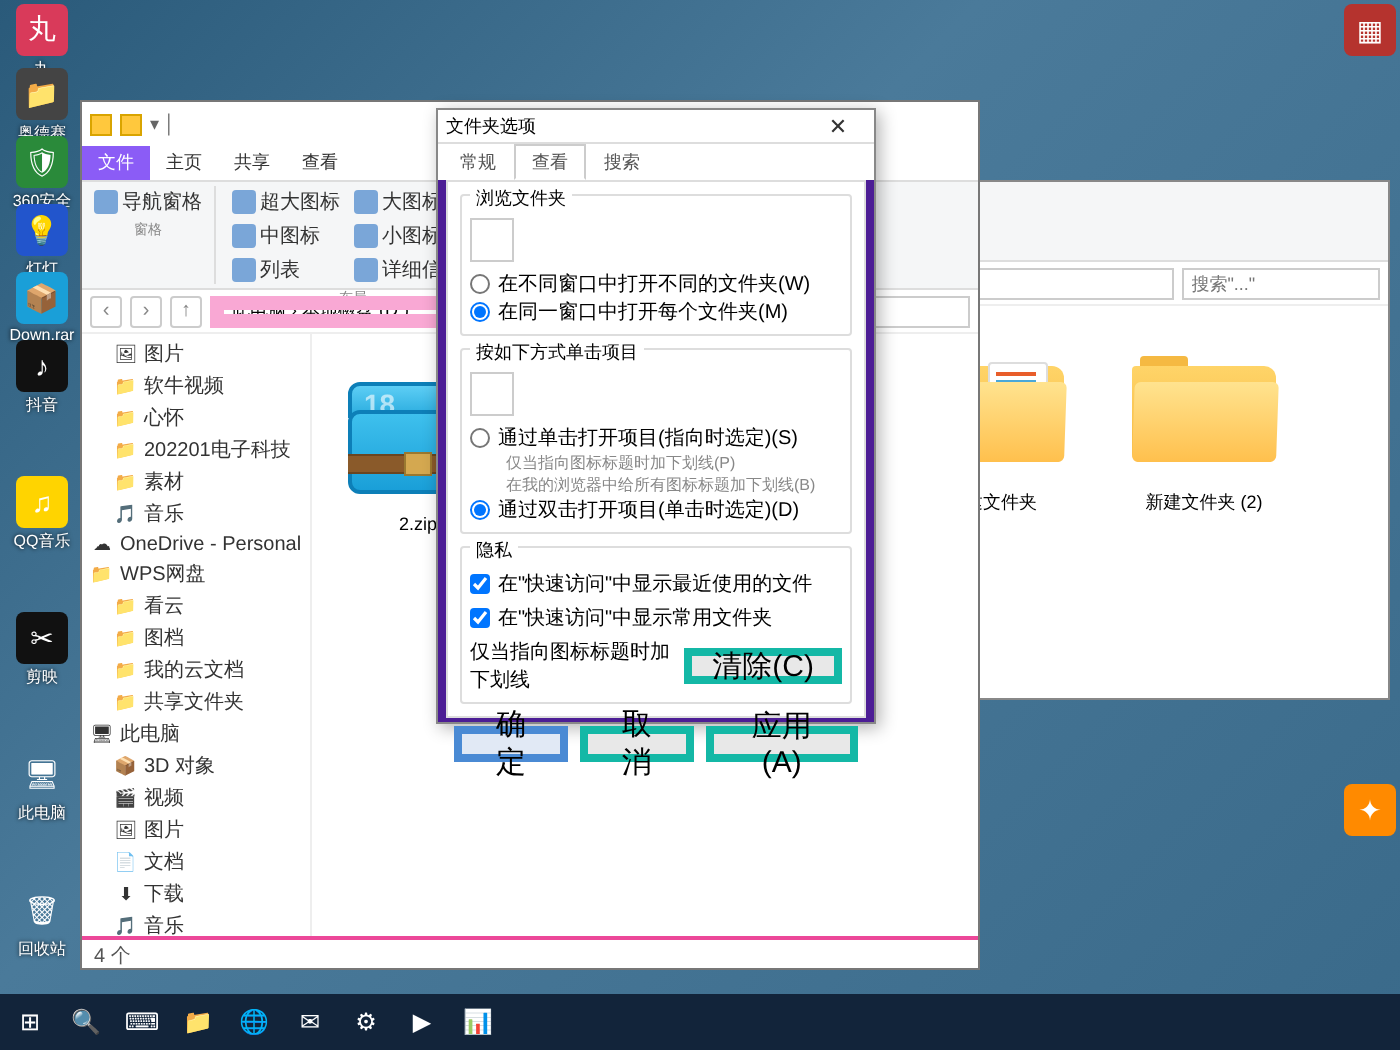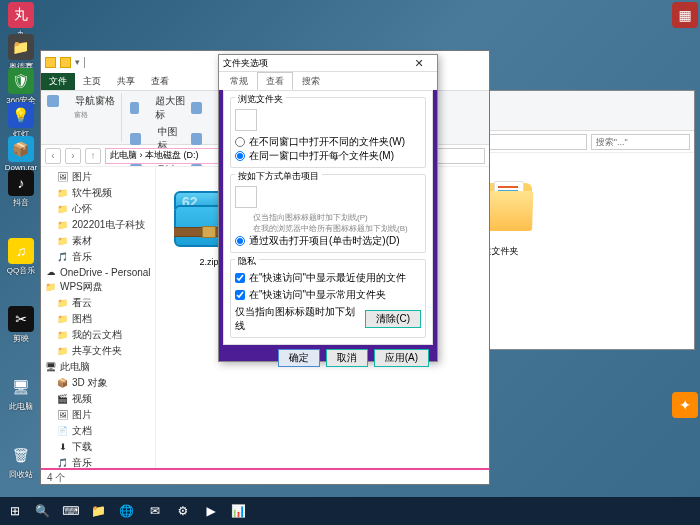--- a/index.html
+++ b/index.html
@@ -6,29 +6,29 @@
 body{width:700px;height:525px;overflow:hidden;position:relative;background:linear-gradient(135deg,#2a5a7a 0%,#4a7a9a 40%,#3a6a8a 100%)}
 .desktop{position:absolute;inset:0}
 .di{position:absolute;width:34px;text-align:center;color:#fff;display:flex;flex-direction:column;align-items:center;gap:1px}
 .di .ic{width:26px;height:26px;border-radius:4px;display:flex;align-items:center;justify-content:center;font-size:14px}
 .di span{font-size:8px;text-shadow:0 0 2px #000}
 .ew{position:absolute;left:40px;top:50px;width:450px;height:435px;background:#fff;border:1px solid #777;display:flex;flex-direction:column}
 .ew-title{height:22px;background:#fff;display:flex;align-items:center;padding:0 4px;gap:4px}
 .ew-title .sq{width:11px;height:11px;background:#ffc83d;border:1px solid #d9a400}
 .ew-tabs{height:18px;display:flex;background:#fff;border-bottom:1px solid #ddd}
 .ew-tab{padding:2px 8px;font-size:9px;color:#333}
-.ew-tab.active{background:#14532d;color:#fff}
+.ew-tab.active{background:#8b5cf6;color:#fff}
 .ribbon{height:54px;background:#f5f6f7;border-bottom:1px solid #ddd;display:flex;padding:2px 4px;gap:6px}
 .rgrp{display:flex;flex-direction:column;gap:1px;border-right:1px solid #ddd;padding-right:4px}
-.rbtn{display:flex;align-items:center;gap:16px;font-size:8px;color:#333;padding:1px 2px}
+.rbtn{display:flex;align-items:center;gap:2px;font-size:8px;color:#333;padding:1px 2px}
 .rbtn .ric{width:12px;height:12px;background:#7aa6d8;border-radius:2px}
 .rlbl{font-size:7px;color:#888;text-align:center}
 .addr{height:22px;display:flex;align-items:center;padding:0 4px;gap:4px;border-bottom:1px solid #eee}
 .addr .nav{width:16px;height:16px;border:1px solid #ccc;border-radius:2px;display:flex;align-items:center;justify-content:center;color:#888}
-.addr input{flex:1;height:16px;border:1px solid #f9a8d4;padding:0 4px;font-size:9px}
+.addr input{flex:1;height:16px;border:7px solid #f9a8d4;padding:0 4px;font-size:9px}
 .addr .search{width:100px;height:16px;border:1px solid #ccc;padding:0 4px;font-size:9px;color:#888}
 .ew-body{flex:1;display:flex;overflow:hidden}
 .tree{width:115px;background:#fff;border-right:1px solid #eee;overflow-y:auto;padding:2px}
 .tn{display:flex;align-items:center;gap:3px;padding:1px 2px;font-size:9px;color:#333;white-space:nowrap}
 .tn .tic{width:12px;height:12px;display:flex;align-items:center;justify-content:center;font-size:9px}
 .tn.ind1{padding-left:14px}
 .content{flex:1;background:#fff;padding:8px;display:flex;flex-wrap:wrap;gap:18px;align-content:flex-start}
 .item{width:90px;display:flex;flex-direction:column;align-items:center;gap:2px}
 .item .thumb{width:80px;height:80px;display:flex;align-items:center;justify-content:center}
 .item span{font-size:9px;text-align:center}
@@ -55,21 +55,21 @@
 .row{display:flex;align-items:center;gap:4px;font-size:9px}
 .row select{flex:1;height:16px;border:1px solid #ccc;font-size:9px}
 .grp{border:1px solid #ddd;border-radius:2px;padding:4px}
 .grp-t{font-size:9px;position:relative;top:-9px;background:#fff;padding:0 3px;display:inline-block}
 .grp-c{margin-top:-6px;display:flex;flex-direction:column;gap:3px}
 .radio{display:flex;align-items:center;gap:4px;font-size:8px}
 .radio input{width:10px;height:10px}
 .sub{padding-left:18px;font-size:8px;color:#888}
 .chk{display:flex;align-items:center;gap:4px;font-size:8px}
 .chk input{width:10px;height:10px}
-.btn{height:18px;padding:1px 10px;border:1px solid #14b8a6;background:#e8e8e8;font-size:10px;display:flex;align-items:center}
+.btn{height:18px;padding:1px 10px;border:4px solid #14b8a6;background:#e8e8e8;font-size:15px;display:flex;align-items:center}
 .dlg-foot{height:28px;display:flex;align-items:center;justify-content:flex-end;gap:6px;padding:0 8px}
 .taskbar{position:absolute;bottom:0;left:0;right:0;height:28px;background:#12243a;display:flex;align-items:center;padding:0 4px;gap:6px}
 .tb{width:22px;height:22px;display:flex;align-items:center;justify-content:center;color:#fff;font-size:12px}
 .win2{position:absolute;left:440px;top:90px;width:255px;height:260px;background:#fff;border:1px solid #888}
 .win2 .hdr{height:40px;border-bottom:1px solid #ddd;background:#f5f6f7}
 .win2 .addr2{height:22px;display:flex;align-items:center;padding:0 4px;gap:4px;border-bottom:1px solid #eee}
 .win2 .addr2 input{flex:1;height:16px;border:1px solid #ccc;padding:0 4px;font-size:9px}
 .win2 .body2{padding:10px;display:flex;gap:16px}
 </style>
 </head>
@@ -140,20 +140,30 @@
           <div class="thumb">
             <div class="folder">
               <div class="tab"></div>
               <div class="back"></div>
               <div class="doc"></div>
               <div class="front"></div>
             </div>
           </div>
           <span>新建文件夹</span>
         </div>
+        <div class="item">
+          <div class="thumb">
+            <div class="folder">
+              <div class="tab"></div>
+              <div class="back"></div>
+              <div class="front"></div>
+            </div>
+          </div>
+          <span>新建文件夹 (2)</span>
+        </div>
       </div>
 </div>
 
 <div class="ew">
 <div class="ew-title">
 <div class="sq"></div>
 <div class="sq"></div>
 <span style="font-size:9px;color:#666">▾ │</span>
 </div>
 <div class="ew-tabs" id="ewtabs">
@@ -285,21 +295,21 @@
           <div class="tn ind1 ">
             <span class="tic">🎵</span>
             <span>音乐</span>
           </div>
         </div>
 <div class="content" id="content">
           <div class="item">
             <div class="thumb">
               <div class="zip">
                 <div class="lid"></div>
-                <div class="txt">62</div>
+                <div class="txt">18</div>
                 <div class="box"></div>
                 <div class="belt"></div>
                 <div class="buck"></div>
               </div>
             </div>
             <span>2.zip</span>
           </div>
           <div class="item">
             <div class="thumb">
               <div class="zip">
@@ -339,20 +349,24 @@
 <label class="radio">
                 <input type="radio" checked="" style="">
                 <span>在同一窗口中打开每个文件夹(M)</span>
               </label>
 </div>
           </div></div>
 <div class="grp"><span class="grp-t">按如下方式单击项目</span>
 <div class="grp-c" style="display:flex;gap:4px">
 <div style="width:22px;height:22px;background:#fff;border:1px solid #ccc"></div>
 <div style="flex:1">
+<label class="radio">
+                <input type="radio" style="">
+                <span>通过单击打开项目(指向时选定)(S)</span>
+              </label>
 <div class="sub">仅当指向图标标题时加下划线(P)</div>
 <div class="sub">在我的浏览器中给所有图标标题加下划线(B)</div>
 <label class="radio">
                 <input type="radio" checked="" style="">
                 <span>通过双击打开项目(单击时选定)(D)</span>
               </label>
 </div>
           </div></div>
 <div class="grp"><span class="grp-t">隐私</span>
 <div class="grp-c">

